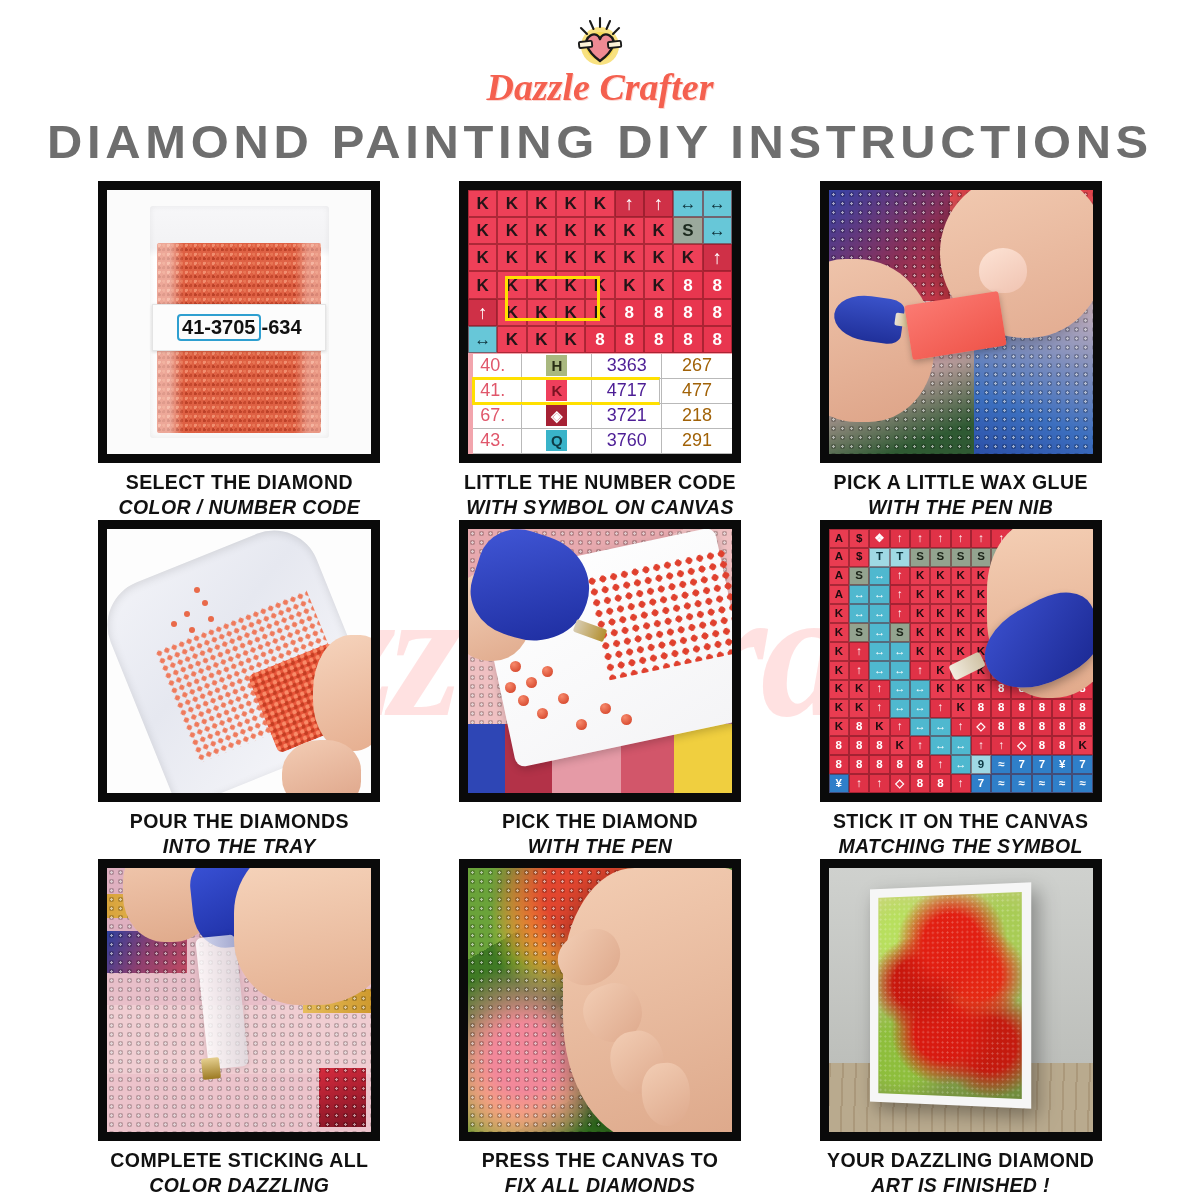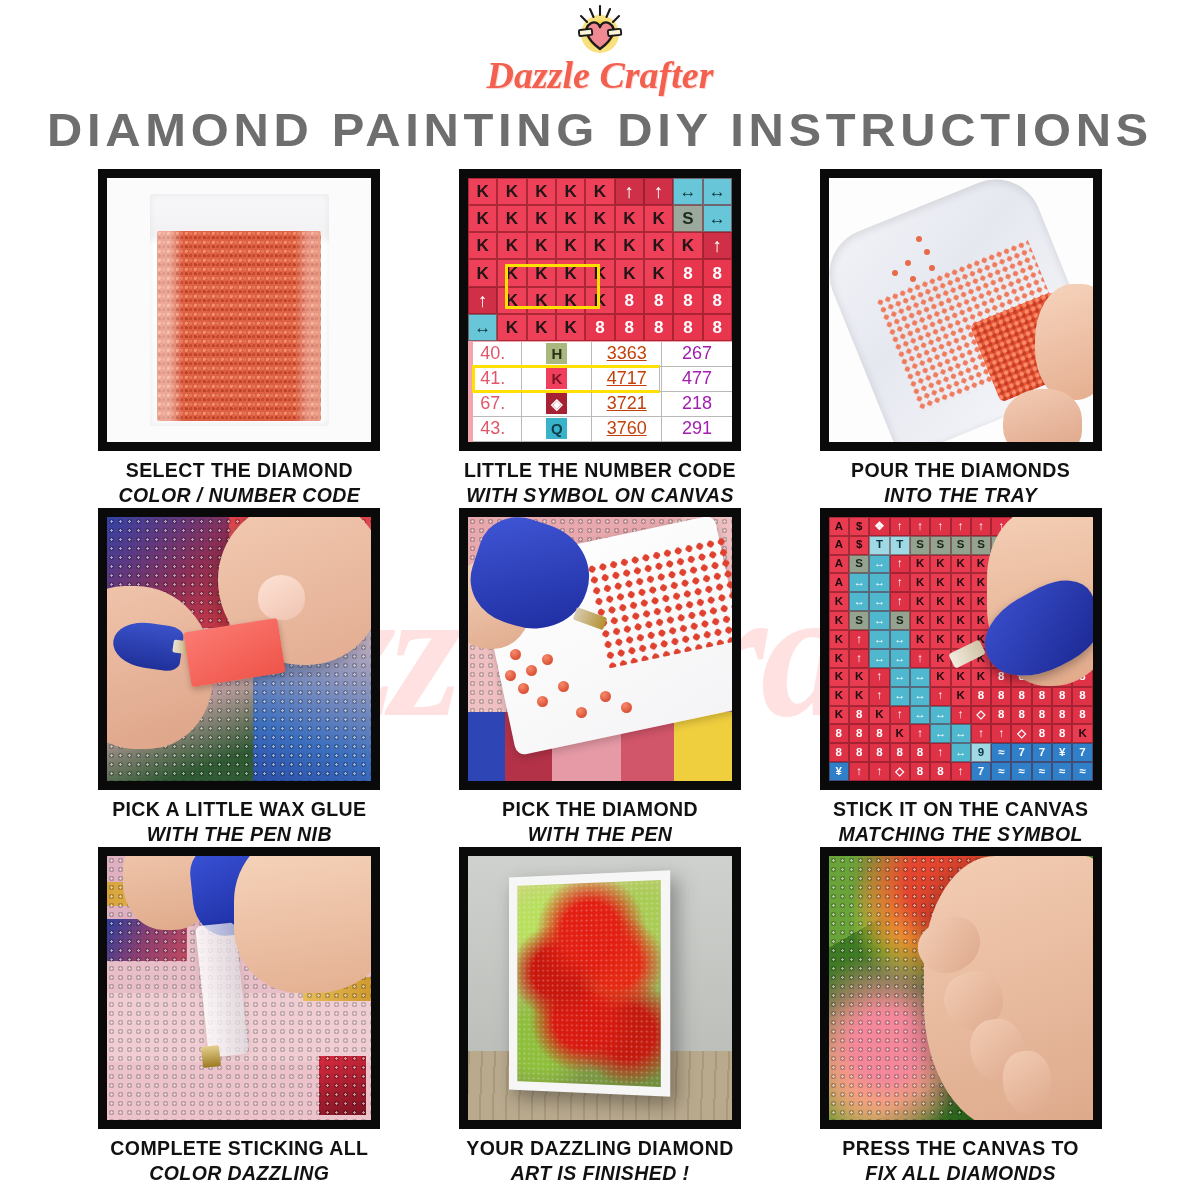--- a/index.html
+++ b/index.html
@@ -24,21 +24,21 @@
     letter-spacing:-6px;
     color:#ffc9c9;
     opacity:.55;
     white-space:nowrap;
     z-index:0;
     pointer-events:none;
     line-height:1;
   }
 
   
-  #header { position:relative; z-index:3; padding-top:4px; }
+  #header { position:relative; z-index:3; padding-top:16px; }
 
   #logo-wrap { display:flex; flex-direction:column; align-items:center; }
 
   .logo-mark { width:60px; height:56px; display:block; }
 
   #brand-name {
     font-family:"Liberation Serif", serif;
     font-style:italic;
     font-weight:bold;
     font-size:38px;
@@ -164,22 +164,22 @@
 
   .chart2 .table {
     position:absolute; left:2%; right:0; bottom:0; height:38%;
     background:#ffffff;
   }
   .t2row { display:flex; height:25%; border-bottom:1px solid #b9b9b9; position:relative; }
   .t2row > div { border-right:1px solid #b9b9b9; display:flex; align-items:center; justify-content:center;
                  font-family:"Liberation Sans", sans-serif; font-size:18px; }
   .t2row .c-no  { width:19%; color:#e0576b; justify-content:flex-start; padding-left:7px; }
   .t2row .c-sym { width:27%; }
-  .t2row .c-dmc { width:27%; color:#c2410c;text-decoration:underline; }
-  .t2row .c-qty { width:27%; color:#a21caf; border-right:none; }
+  .t2row .c-dmc { width:27%; color:#4c1d95; }
+  .t2row .c-qty { width:27%; color:#a16207; border-right:none; }
   .symbox {
     width:21px; height:21px; display:flex; align-items:center; justify-content:center;
     font-size:15px; font-weight:bold; line-height:1;
   }
   .sb-H { background:#a9b87f; color:#2a2f16; }
   .sb-K { background:#ef3f5c; color:#7a1322; }
   .sb-D { background:#a62134; color:#fff; }
   .sb-Q { background:#39b3c9; color:#0e3b45; }
 
   .hl-row {
@@ -477,20 +477,26 @@
 </div>
 
 <div id="steps">
 
   <div class="step">
     <div class="photo">
       <div class="inner">
         <div class="bag">
           <div class="plastic"></div>
           <div class="beads"></div>
+          <div class="label">
+            <div class="code">
+              <span class="hl">41-3705</span>
+                <span>-634</span>
+            </div>
+          </div>
         </div>
       </div>
     </div>
     <div class="caption">
       <span>SELECT THE DIAMOND</span>
       <span class="l2">COLOR  / NUMBER CODE</span>
     </div>
   </div>
 
   <div class="step">
@@ -601,20 +607,44 @@
               <div class="c-dmc">3760</div>
               <div class="c-qty">291</div>
             </div>
           </div>
         </div>
       </div>
     </div>
     <div class="caption">
       <span>LITTLE THE NUMBER CODE</span>
       <span class="l2">WITH SYMBOL ON CANVAS</span>
+    </div>
+  </div>
+
+  <div class="step">
+    <div class="photo">
+      <div class="inner">
+        <div class="p3">
+          <div class="bgq q1"></div>
+            <div class="bgq q2"></div>
+          <div class="bgq q3"></div>
+            <div class="bgq q4"></div>
+          <div class="bc-tex"></div>
+          <div class="hand-b"></div>
+          <div class="pen"></div>
+          <div class="nib"></div>
+          <div class="hand-a"></div>
+          <div class="nail"></div>
+          <div class="wax"></div>
+        </div>
+      </div>
+    </div>
+    <div class="caption">
+      <span>PICK A LITTLE WAX GLUE</span>
+      <span class="l2">WITH THE PEN NIB</span>
     </div>
   </div>
 
   <div class="step">
     <div class="photo">
       <div class="inner">
         <div class="p4">
           <div class="tray"></div>
           <div class="rows"></div>
           <div class="pile"></div>
@@ -625,44 +655,20 @@
           <div class="stray" style="left:31%;top:37%"></div>
           <div class="stray" style="left:38%;top:33%"></div>
           <div class="finger"></div>
           <div class="finger2"></div>
         </div>
       </div>
     </div>
     <div class="caption">
       <span>POUR THE DIAMONDS</span>
       <span class="l2">INTO THE TRAY</span>
-    </div>
-  </div>
-
-  <div class="step">
-    <div class="photo">
-      <div class="inner">
-        <div class="p3">
-          <div class="bgq q1"></div>
-            <div class="bgq q2"></div>
-          <div class="bgq q3"></div>
-            <div class="bgq q4"></div>
-          <div class="bc-tex"></div>
-          <div class="hand-b"></div>
-          <div class="pen"></div>
-          <div class="nib"></div>
-          <div class="hand-a"></div>
-          <div class="nail"></div>
-          <div class="wax"></div>
-        </div>
-      </div>
-    </div>
-    <div class="caption">
-      <span>PICK A LITTLE WAX GLUE</span>
-      <span class="l2">WITH THE PEN NIB</span>
     </div>
   </div>
 
   <div class="step">
     <div class="photo">
       <div class="inner">
         <div class="p5">
           <div class="canvasbg"></div>
           <div class="bc-tex"></div>
           <div class="bottomstrip"></div>
@@ -938,49 +944,49 @@
     </div>
     <div class="caption">
       <span>COMPLETE  STICKING ALL</span>
       <span class="l2">COLOR DAZZLING</span>
     </div>
   </div>
 
   <div class="step">
     <div class="photo">
       <div class="inner">
-        <div class="p9">
-          <div class="wall"></div>
-          <div class="tablewood"></div>
-          <div class="frame">
-            <div class="art"></div>
-            <div class="artdots"></div>
-          </div>
-        </div>
-      </div>
-    </div>
-    <div class="caption">
-      <span>YOUR DAZZLING DIAMOND</span>
-      <span class="l2">ART IS FINISHED !</span>
-    </div>
-  </div>
-
-  <div class="step">
-    <div class="photo">
-      <div class="inner">
         <div class="p8">
           <div class="flowers"></div>
           <div class="bc-tex"></div>
           <div class="hand8"></div>
           <div class="fgr" style="right:42%;top:24%;width:24%;height:20%;transform:rotate(-26deg)"></div>
           <div class="fgr" style="right:34%;top:44%;width:22%;height:22%;transform:rotate(-18deg)"></div>
           <div class="fgr" style="right:26%;top:62%;width:20%;height:24%;transform:rotate(-10deg)"></div>
           <div class="fgr" style="right:16%;top:74%;width:18%;height:24%;transform:rotate(-4deg)"></div>
         </div>
       </div>
     </div>
     <div class="caption">
       <span>PRESS THE CANVAS  TO</span>
       <span class="l2">FIX ALL DIAMONDS</span>
     </div>
   </div>
 
+  <div class="step">
+    <div class="photo">
+      <div class="inner">
+        <div class="p9">
+          <div class="wall"></div>
+          <div class="tablewood"></div>
+          <div class="frame">
+            <div class="art"></div>
+            <div class="artdots"></div>
+          </div>
+        </div>
+      </div>
+    </div>
+    <div class="caption">
+      <span>YOUR DAZZLING DIAMOND</span>
+      <span class="l2">ART IS FINISHED !</span>
+    </div>
+  </div>
+
 </div>
 
 </body></html>

